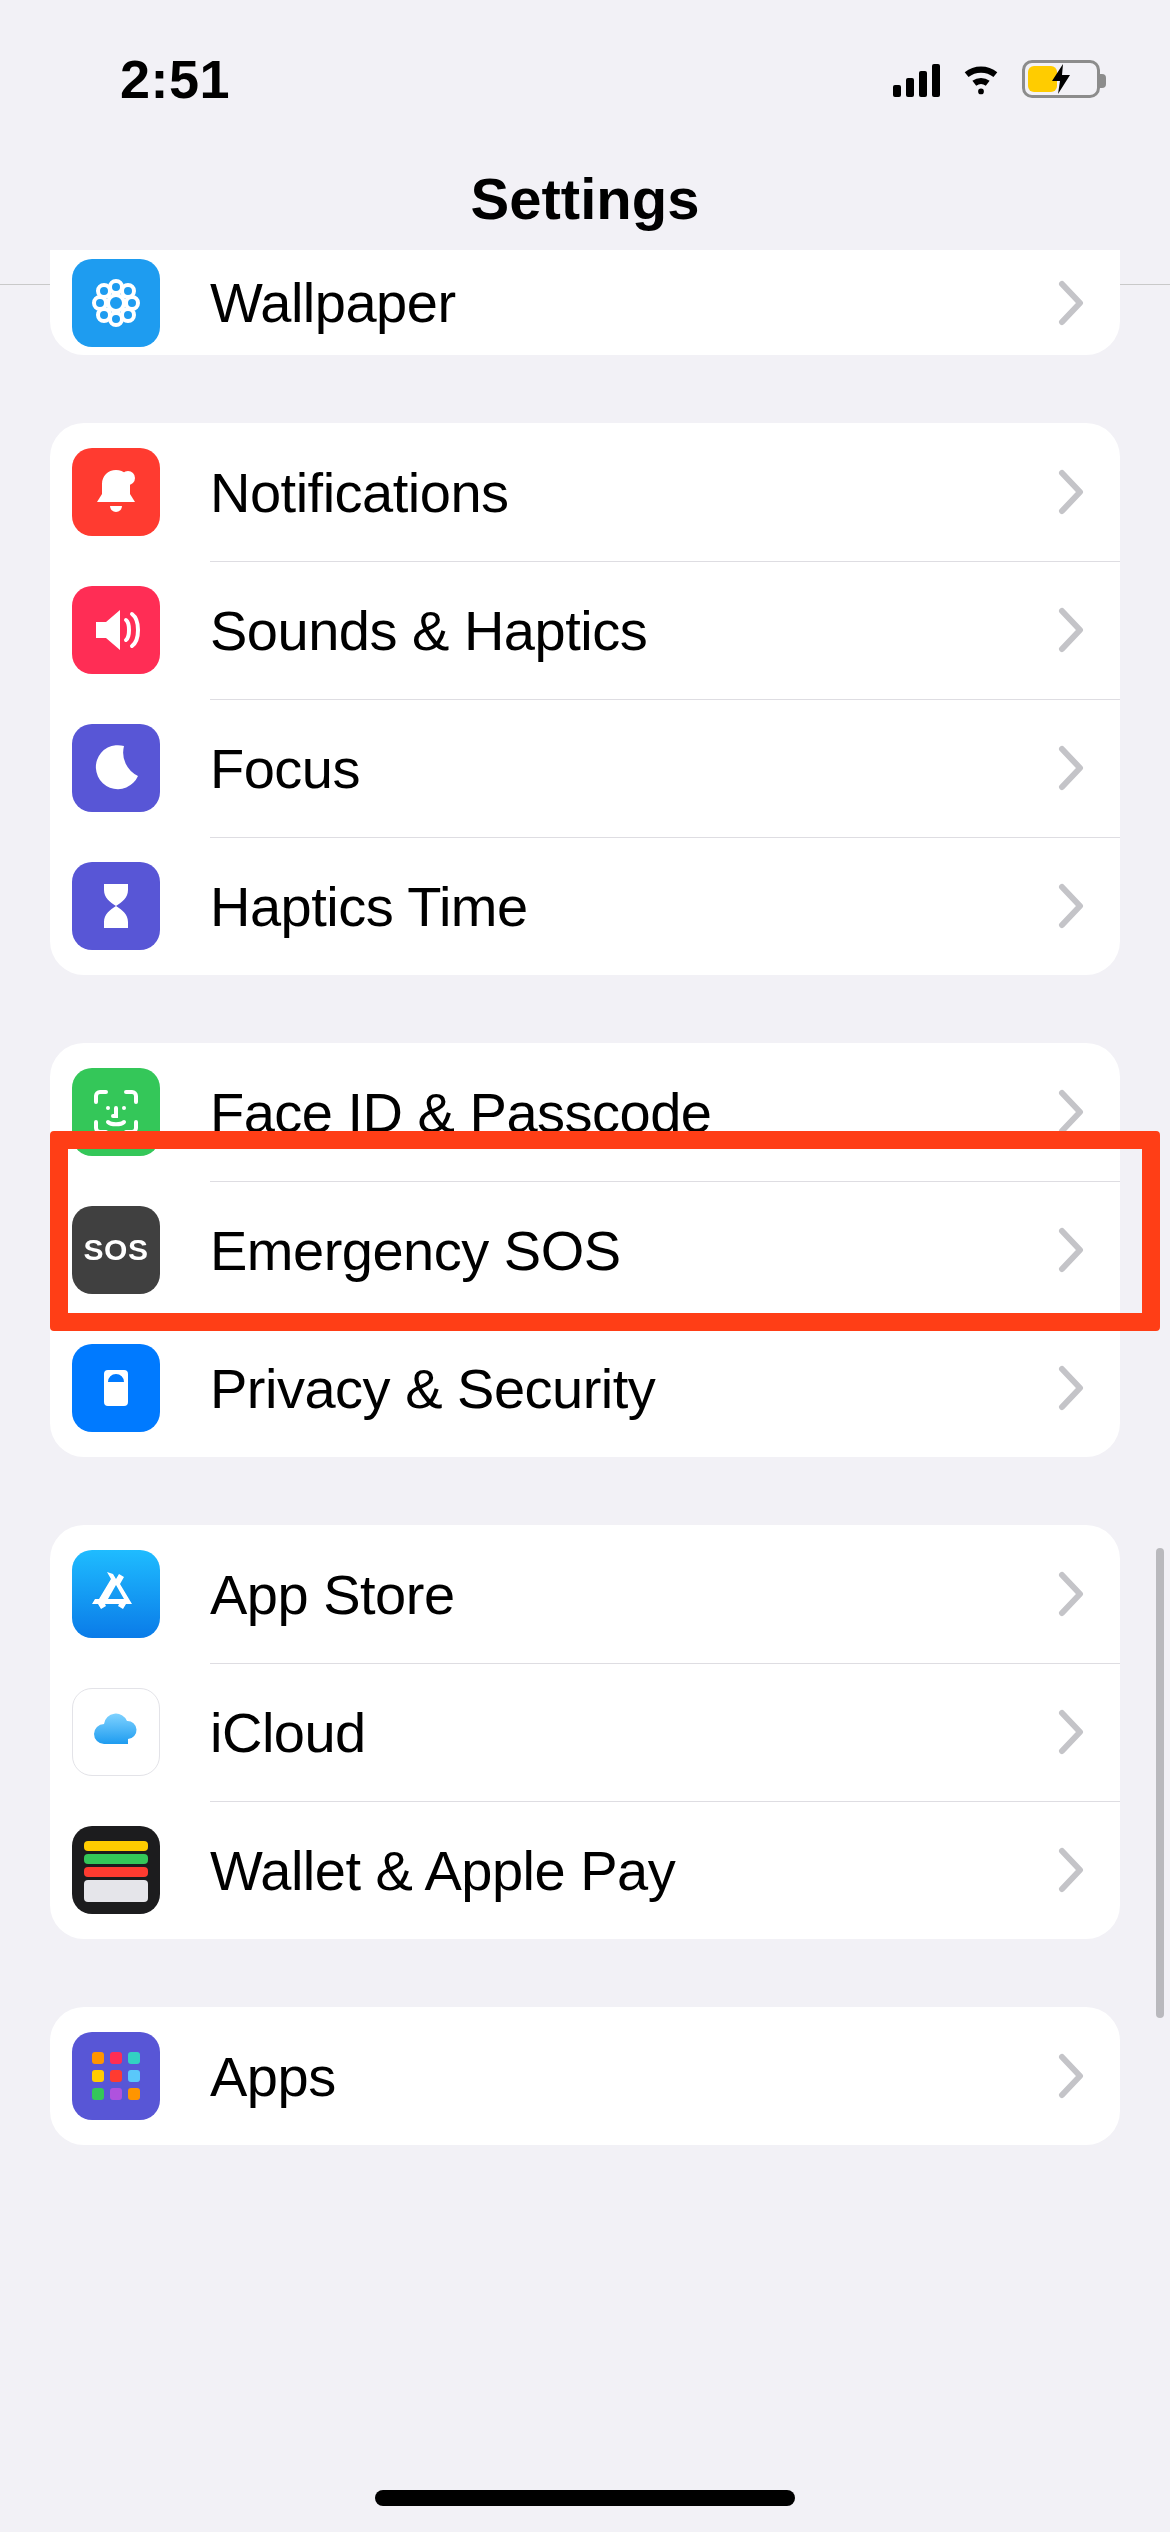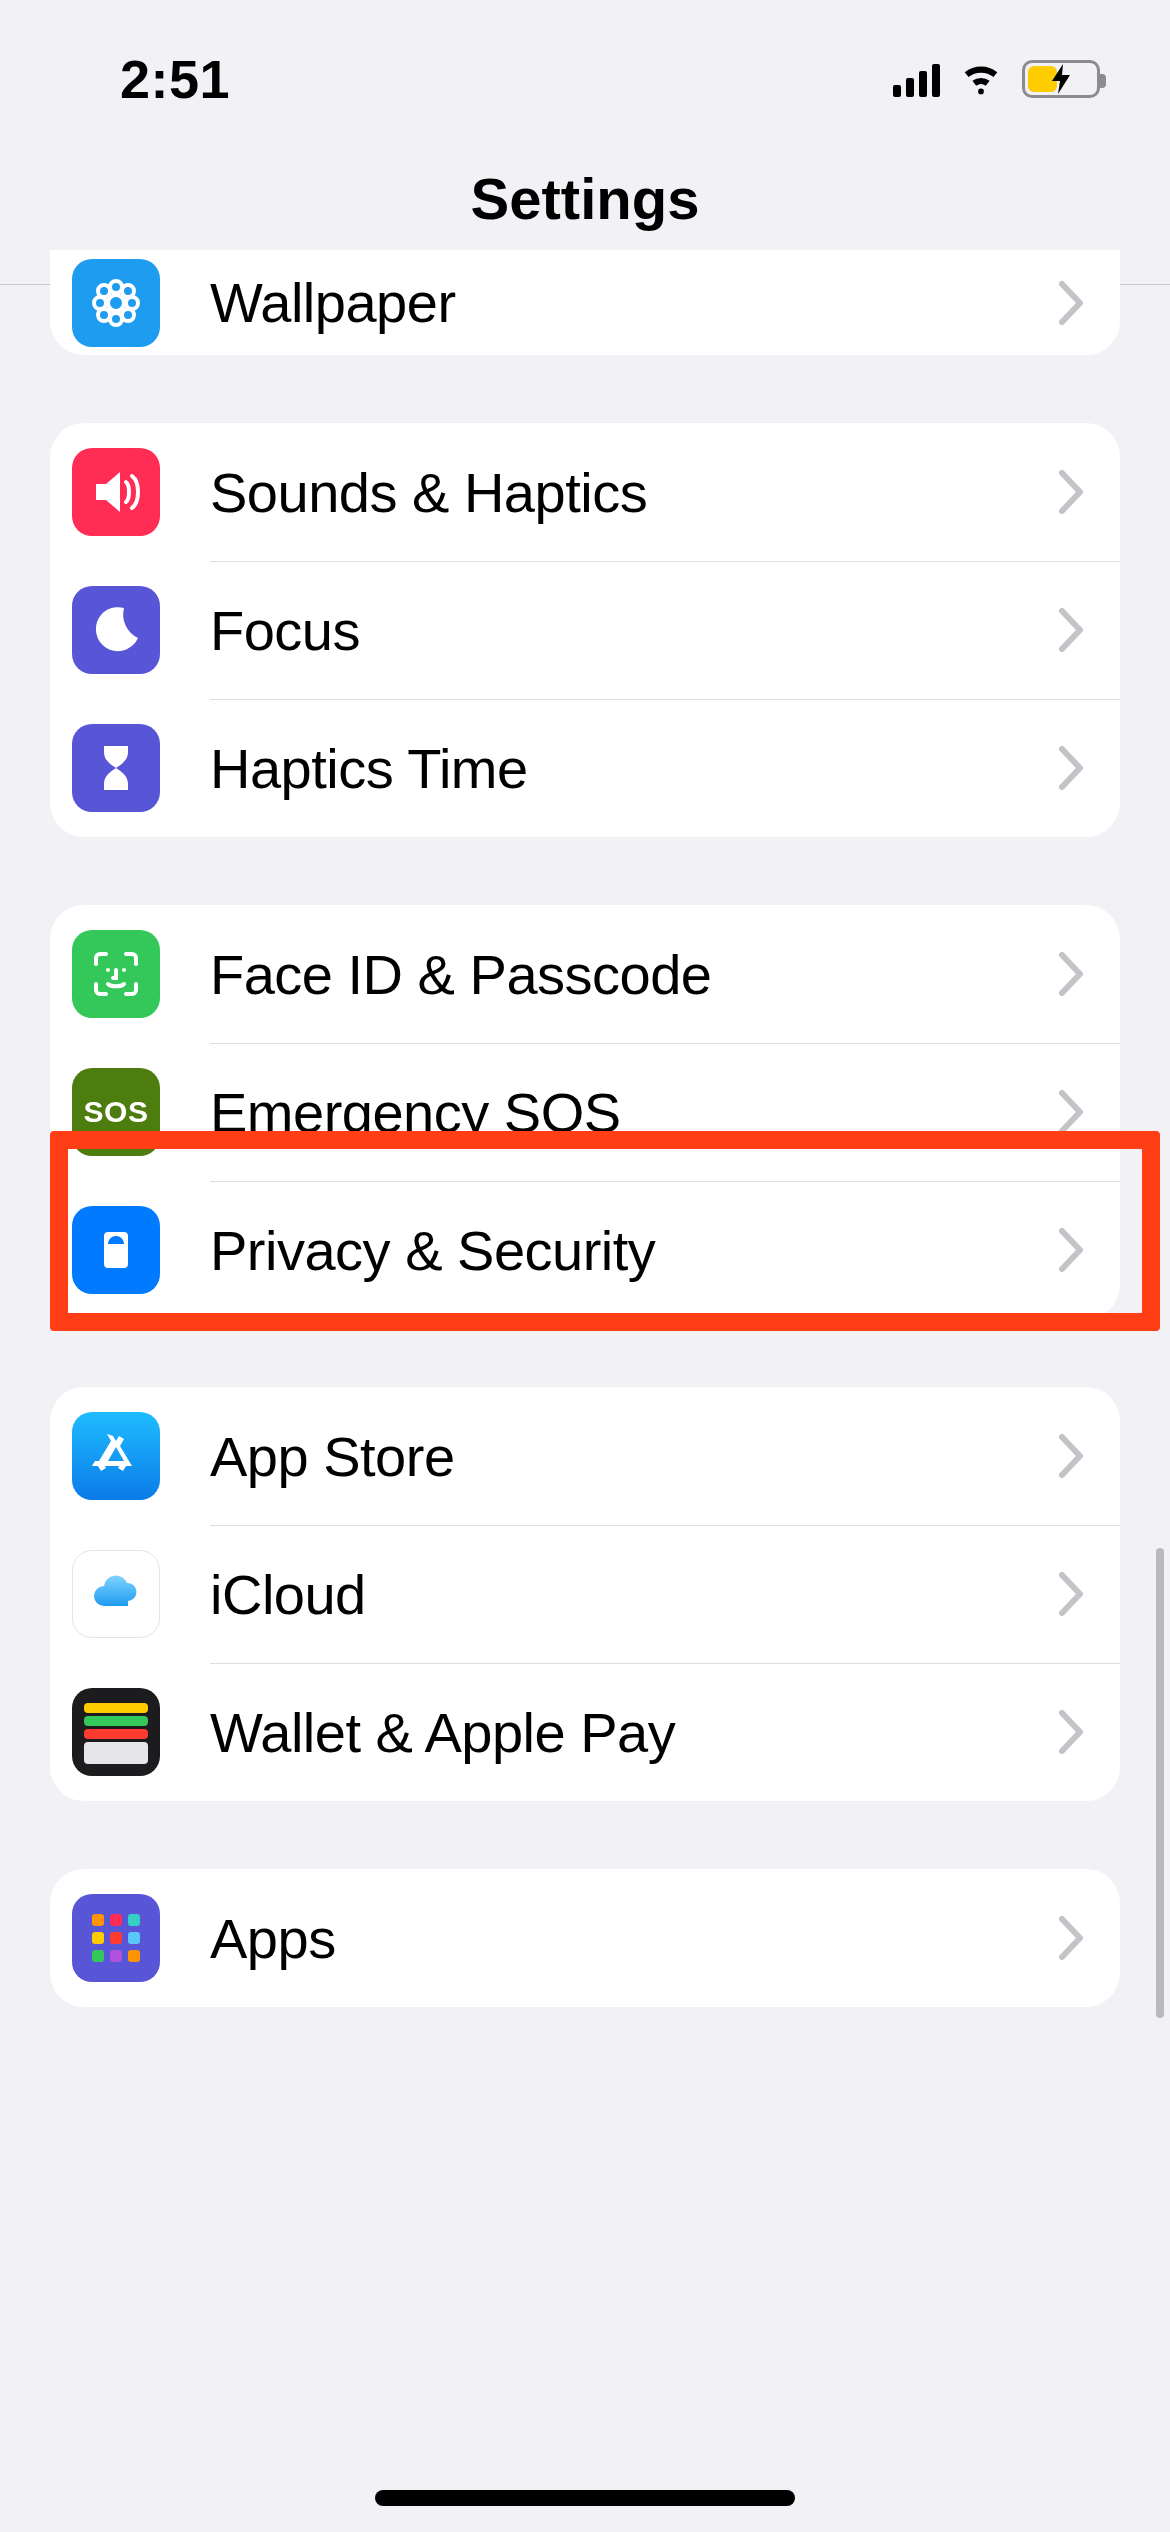--- a/index.html
+++ b/index.html
@@ -165,21 +165,21 @@
     background:#b9b9bd;
     border-radius:4px;
   }
 
   
   .bg-blue   { background:#1e9cf0; }
   .bg-red    { background:#ff3b30; }
   .bg-pink   { background:#ff2d55; }
   .bg-indigo { background:#5856d6; }
   .bg-green  { background:#34c759; }
-  .bg-sos    { background:#4d7c0f; }
+  .bg-sos    { background:#404040; }
   .bg-privacy{ background:#007aff; }
   .bg-apps   { background:#5856d6; }
   .bg-wallet { background:#1c1c1e; }
 
   
   .wallet-stack{
     width:64px;
   }
   .wallet-stack div{
     height:10px;
@@ -253,20 +253,32 @@
       </div>
       <div class="row-label">Wallpaper</div>
       <div class="chevron"><svg viewBox="0 0 28 46">
             <polyline points="4,4 22,23 4,42"></polyline>
           </svg></div>
     </div>
   </div>
 
   <div class="group">
     <div class="row">
+      <div class="app-icon bg-red">
+        <svg viewBox="0 0 56 56" fill="#fff">
+            <path d="M28 6c-8 0-14 6-14 14v10l-5 8h38l-5-8V20c0-8-6-14-14-14zm-6 36a6 6 0 0012 0z"></path>
+            <circle cx="40" cy="14" r="7" fill="#fff"></circle>
+          </svg>
+      </div>
+      <div class="row-label">Notifications</div>
+      <div class="chevron"><svg viewBox="0 0 28 46">
+            <polyline points="4,4 22,23 4,42"></polyline>
+          </svg></div>
+    </div>
+    <div class="row">
       <div class="app-icon bg-pink">
         <svg viewBox="0 0 56 56" fill="#fff">
             <path d="M8 20v16h10l14 12V8L18 20z"></path>
             <path d="M38 18c4 3 4 17 0 20M44 12c8 6 8 26 0 32" fill="none" stroke="#fff" stroke-width="4" stroke-linecap="round"></path>
           </svg>
       </div>
       <div class="row-label">Sounds &amp; Haptics</div>
       <div class="chevron"><svg viewBox="0 0 28 46">
             <polyline points="4,4 22,23 4,42"></polyline>
           </svg></div>

